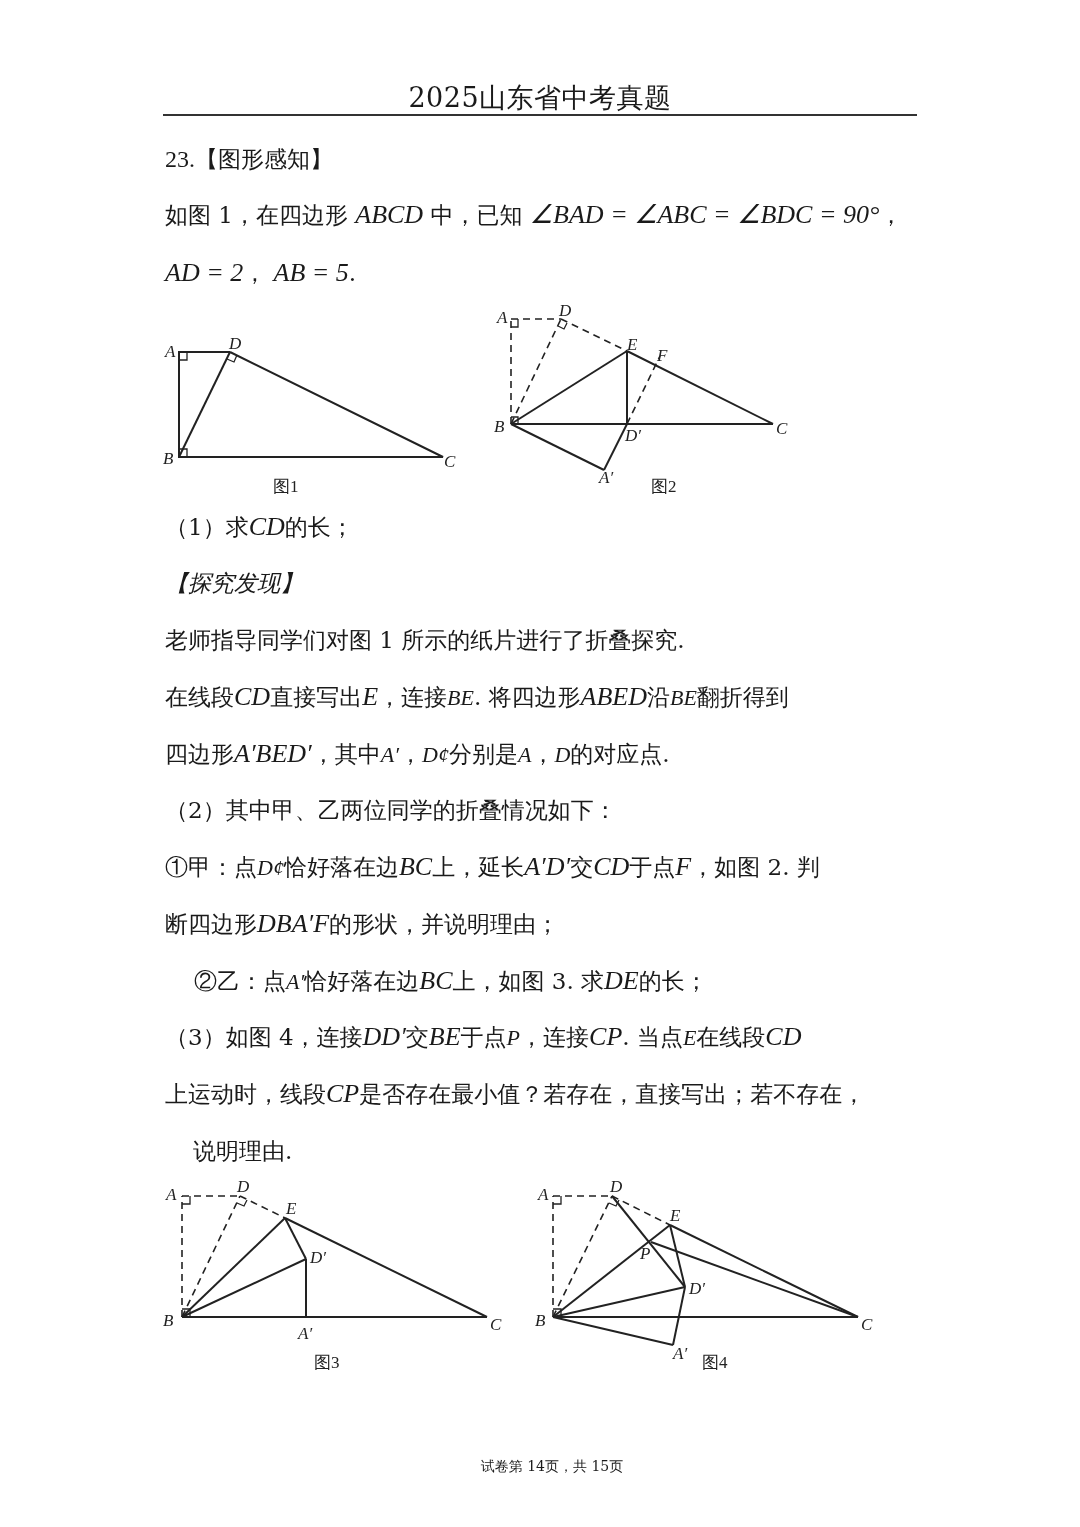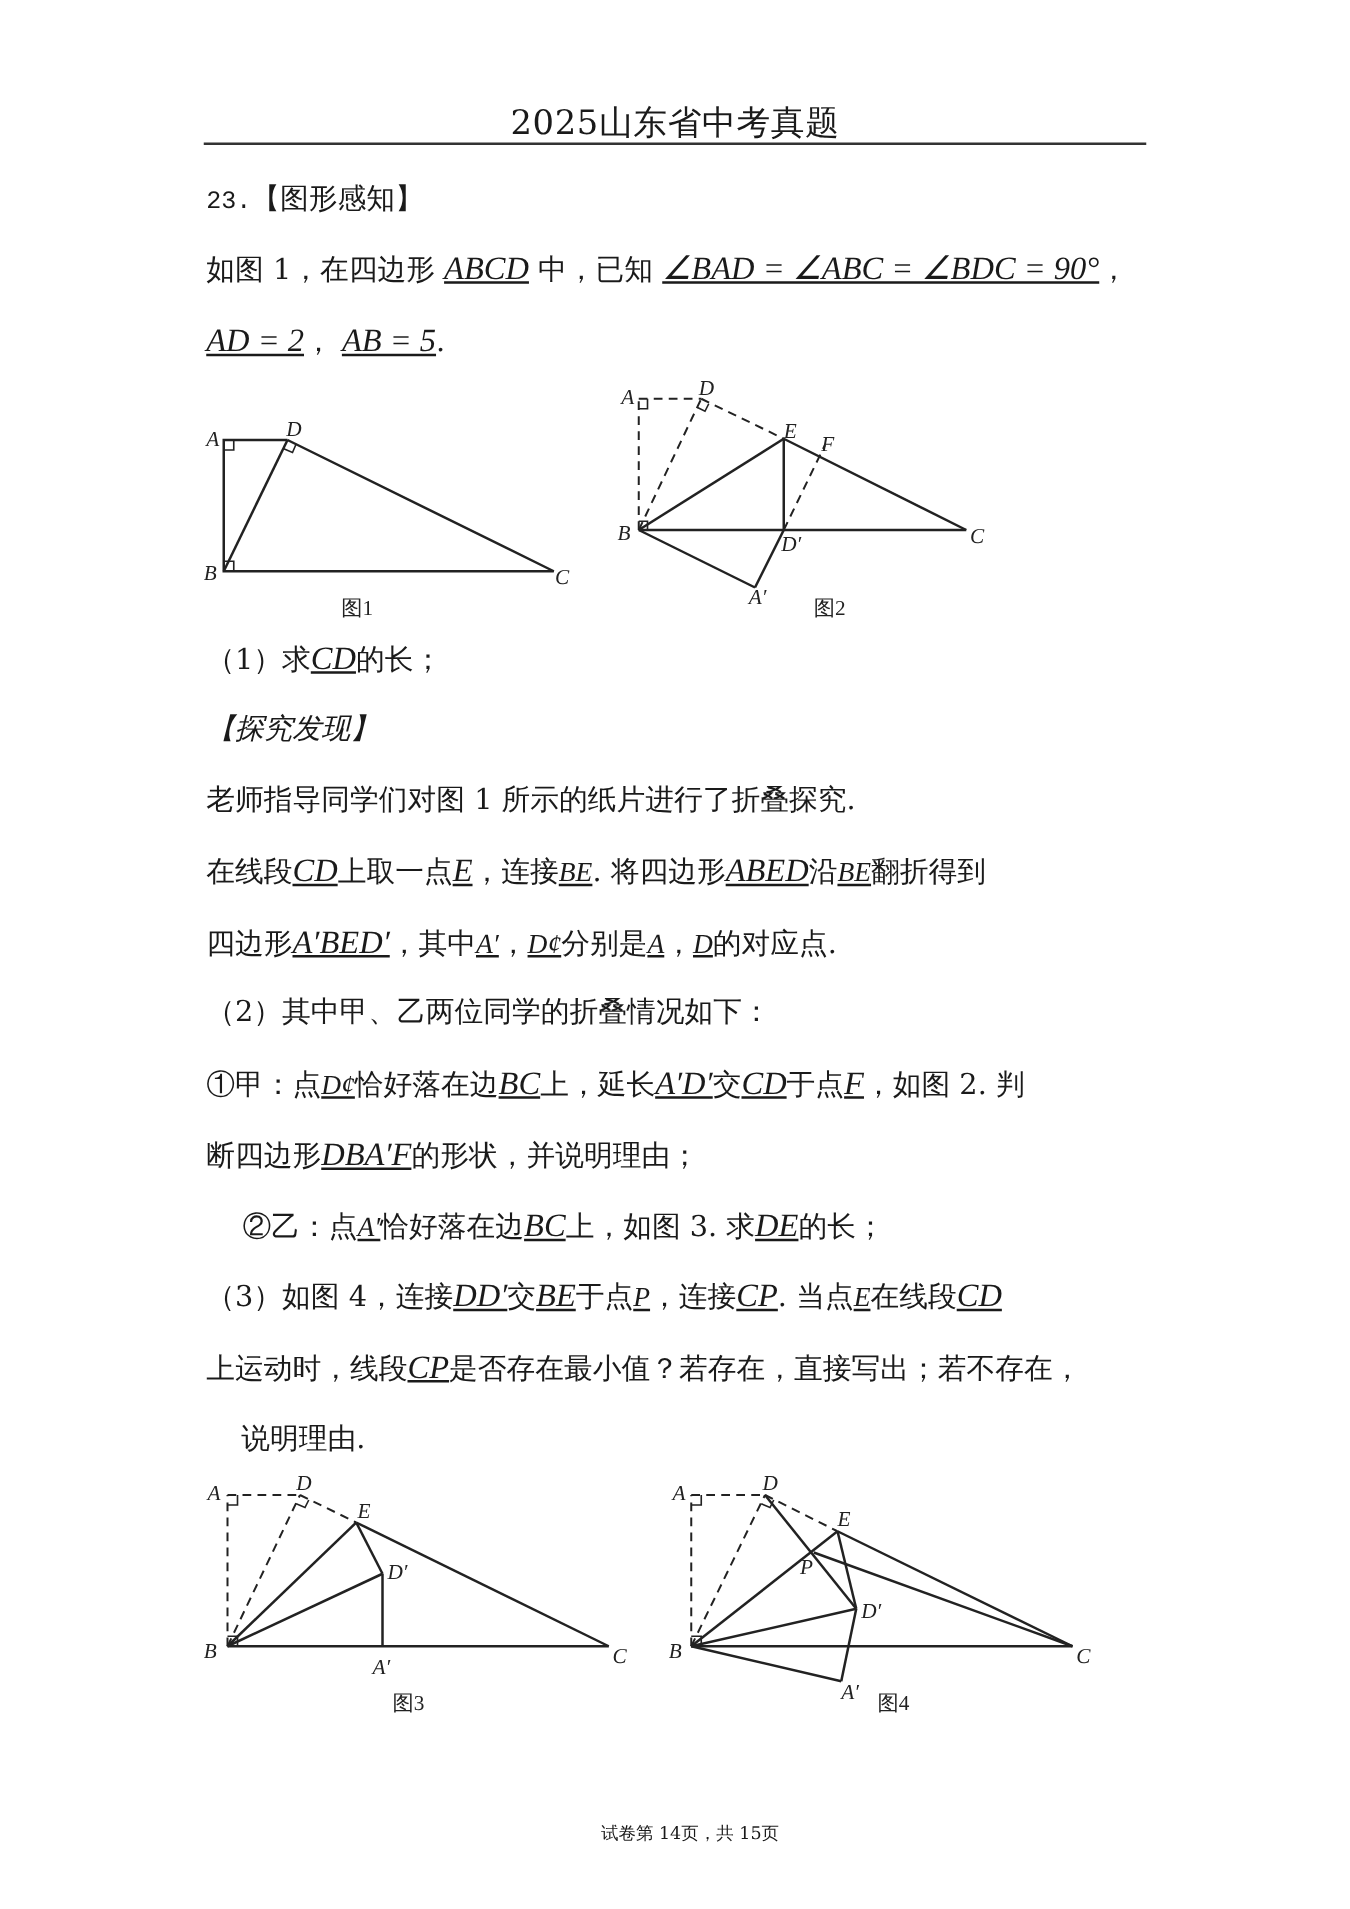--- a/index.html
+++ b/index.html
@@ -3,22 +3,22 @@
 <meta charset="utf-8">
 <style>
   html, body { margin: 0; padding: 0; background: #ffffff; }
   body { width: 1080px; height: 1527px; position: relative; overflow: hidden;
          font-family: "DejaVu Serif", "Liberation Serif", serif; color: #1a1a1a; }
   .header-title { position: absolute; left: 0; width: 1080px; top: 80px; text-align: center;
          font-size: 27px; font-weight: normal; letter-spacing: 0.5px; }
   .header-rule { position: absolute; left: 163px; width: 754px; top: 114px; height: 0;
          border-top: 2px solid #333; }
   .line { position: absolute; left: 165px; font-size: 23px; white-space: nowrap; line-height: 30px; }
-  .m { font-family: "Liberation Serif", serif; font-style: italic; font-size: 26px; text-decoration: underline; }
-  .n { font-family: Liberation Mono, monospace; font-size: 20px; }
+  .m { font-family: "Liberation Serif", serif; font-style: italic; font-size: 26px; }
+  .n { font-family: Liberation Serif, serif; font-size: 24px; }
   svg.fig { position: absolute; left: 0; top: 0; width: 1080px; height: 1527px; pointer-events: none; }
   svg text { font-family: "Liberation Serif", serif; font-style: italic; font-size: 17px; fill: #222; }
   svg text.cap { font-style: normal; font-size: 17px; }
   .footer { position: absolute; left: 0; width: 1080px; top: 1458px; text-align: center; font-size: 14px; padding-left: 12px; }
 </style>
 </head>
 <body>
 
 <div class="header-title">2025山东省中考真题</div>
 <div class="header-rule"></div>
@@ -37,21 +37,21 @@
 
 <div class="line" style="top:512px;">
   <span>（1）求</span><span class="m">CD</span><span>的长；</span>
 </div>
 
 <div class="line" style="top:568px;font-style:italic;">【探究发现】</div>
 
 <div class="line" style="top:625px;">老师指导同学们对图 1 所示的纸片进行了折叠探究.</div>
 
 <div class="line" style="top:682px;">
-  <span>在线段</span><span class="m">CD</span><span>上取一点</span><span class="m">E</span><span>，连接</span><span class="m" style="font-size:22px">BE</span><span>. 将四边形</span><span class="m">ABED</span><span>沿</span><span class="m" style="font-size:22px">BE</span><span>翻折得到</span>
+  <span>在线段</span><span class="m">CD</span><span>直接写出</span><span class="m">E</span><span>，连接</span><span class="m" style="font-size:22px">BE</span><span>. 将四边形</span><span class="m">ABED</span><span>沿</span><span class="m" style="font-size:22px">BE</span><span>翻折得到</span>
 </div>
 
 <div class="line" style="top:739px;">
   <span>四边形</span><span class="m">A′BED′</span><span>，其中</span><span class="m" style="font-size:22px">A′</span><span>，</span><span class="m" style="font-size:22px">D¢</span><span>分别是</span><span class="m" style="font-size:22px">A</span><span>，</span><span class="m" style="font-size:22px">D</span><span>的对应点.</span>
 </div>
 
 <div class="line" style="top:795px;">（2）其中甲、乙两位同学的折叠情况如下：</div>
 
 <div class="line" style="top:852px;">
   <span>①甲：点</span><span class="m" style="font-size:22px">D¢</span><span>恰好落在边</span><span class="m">BC</span><span>上，延长</span><span class="m">A′D′</span><span>交</span><span class="m">CD</span><span>于点</span><span class="m">F</span><span>，如图 2. 判</span>

